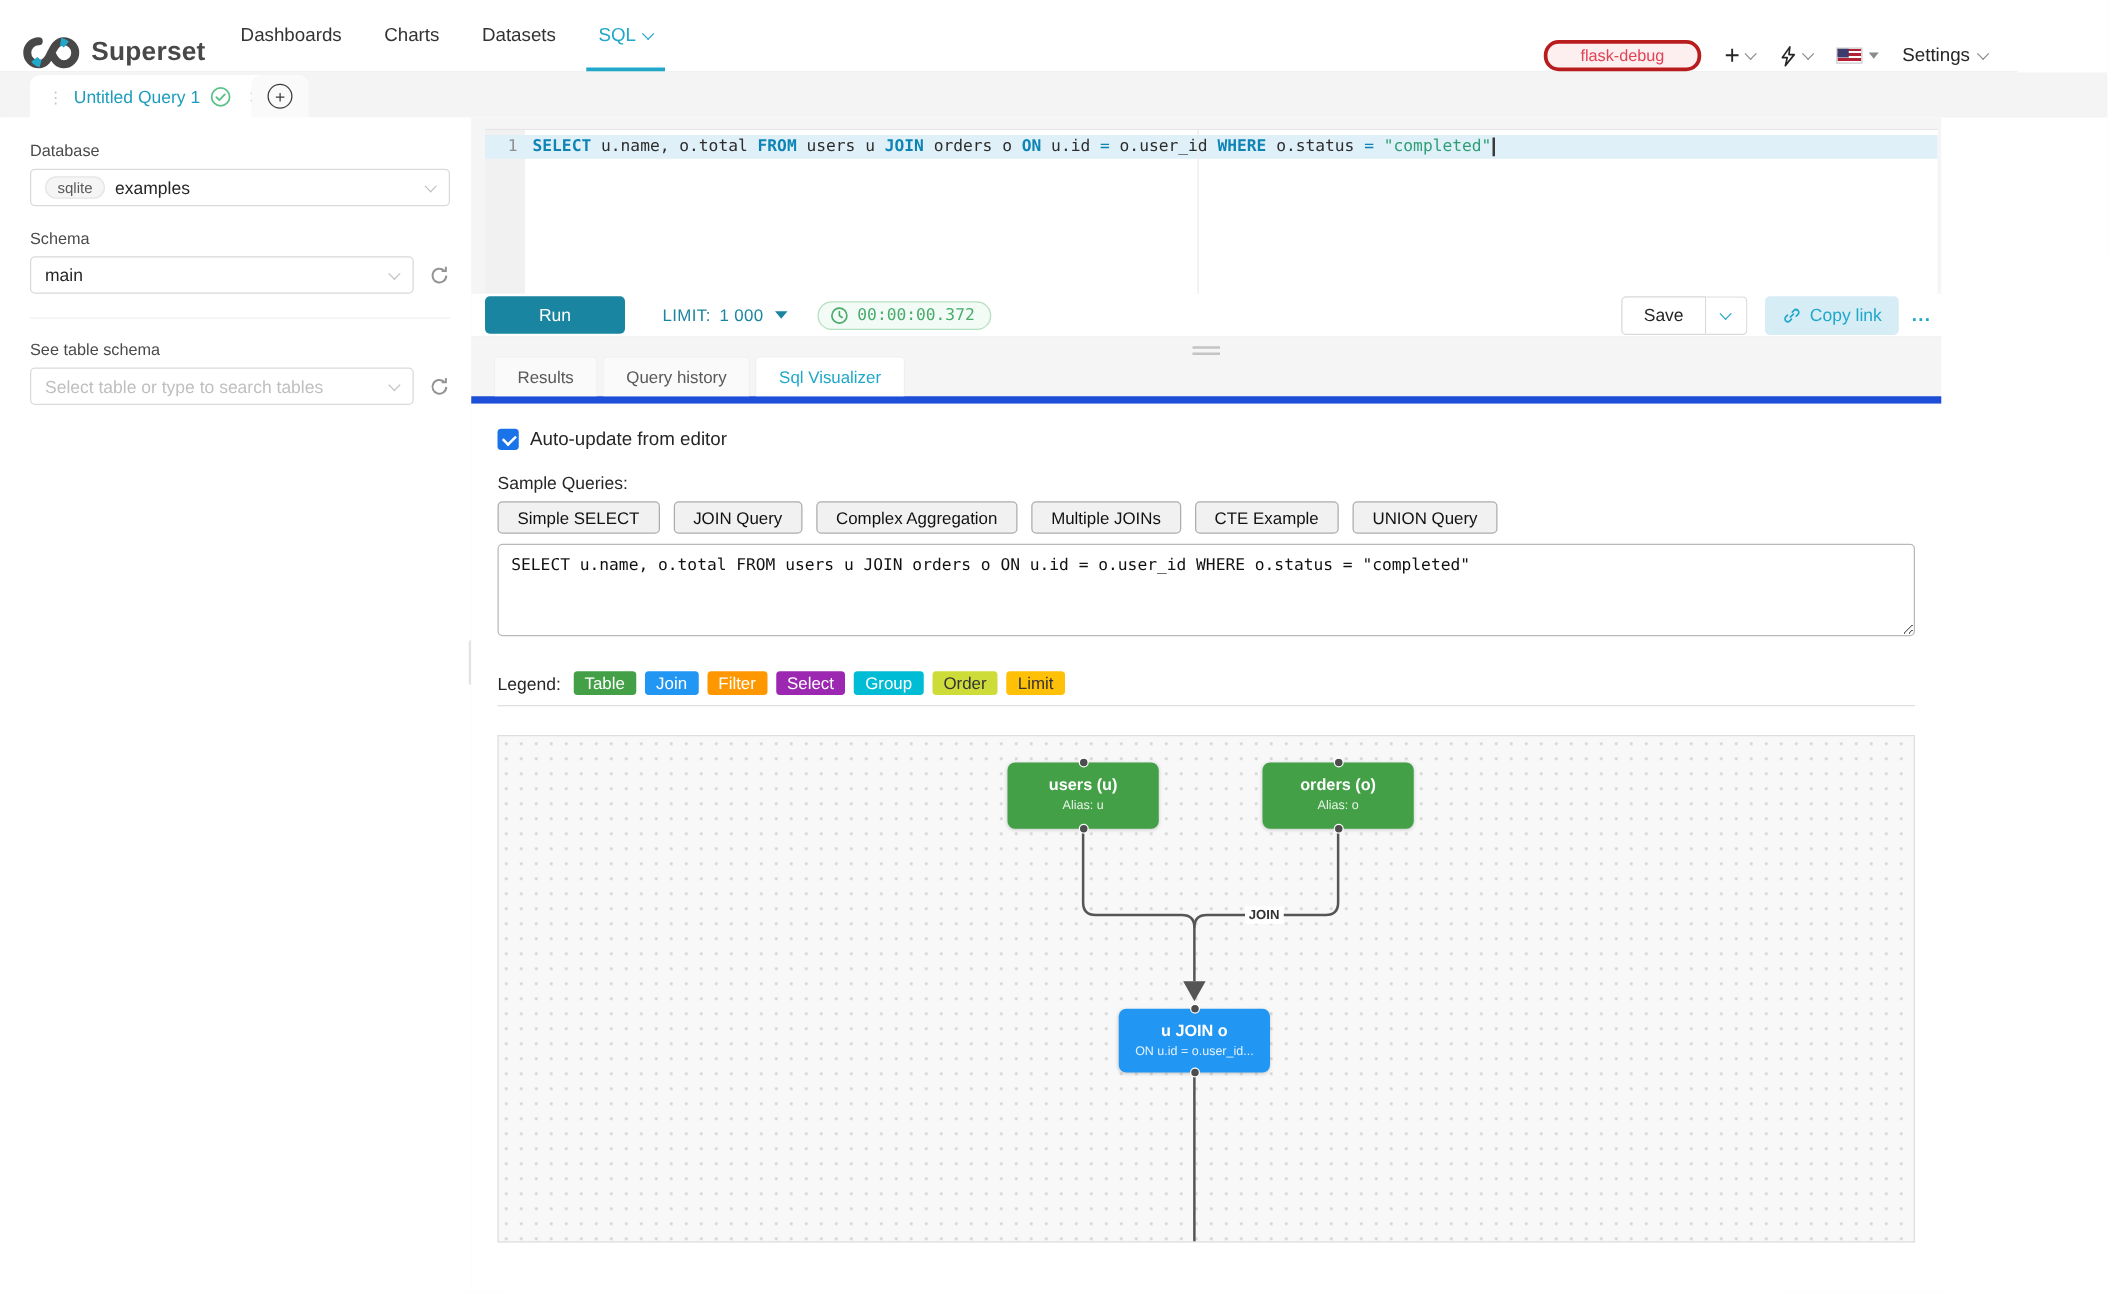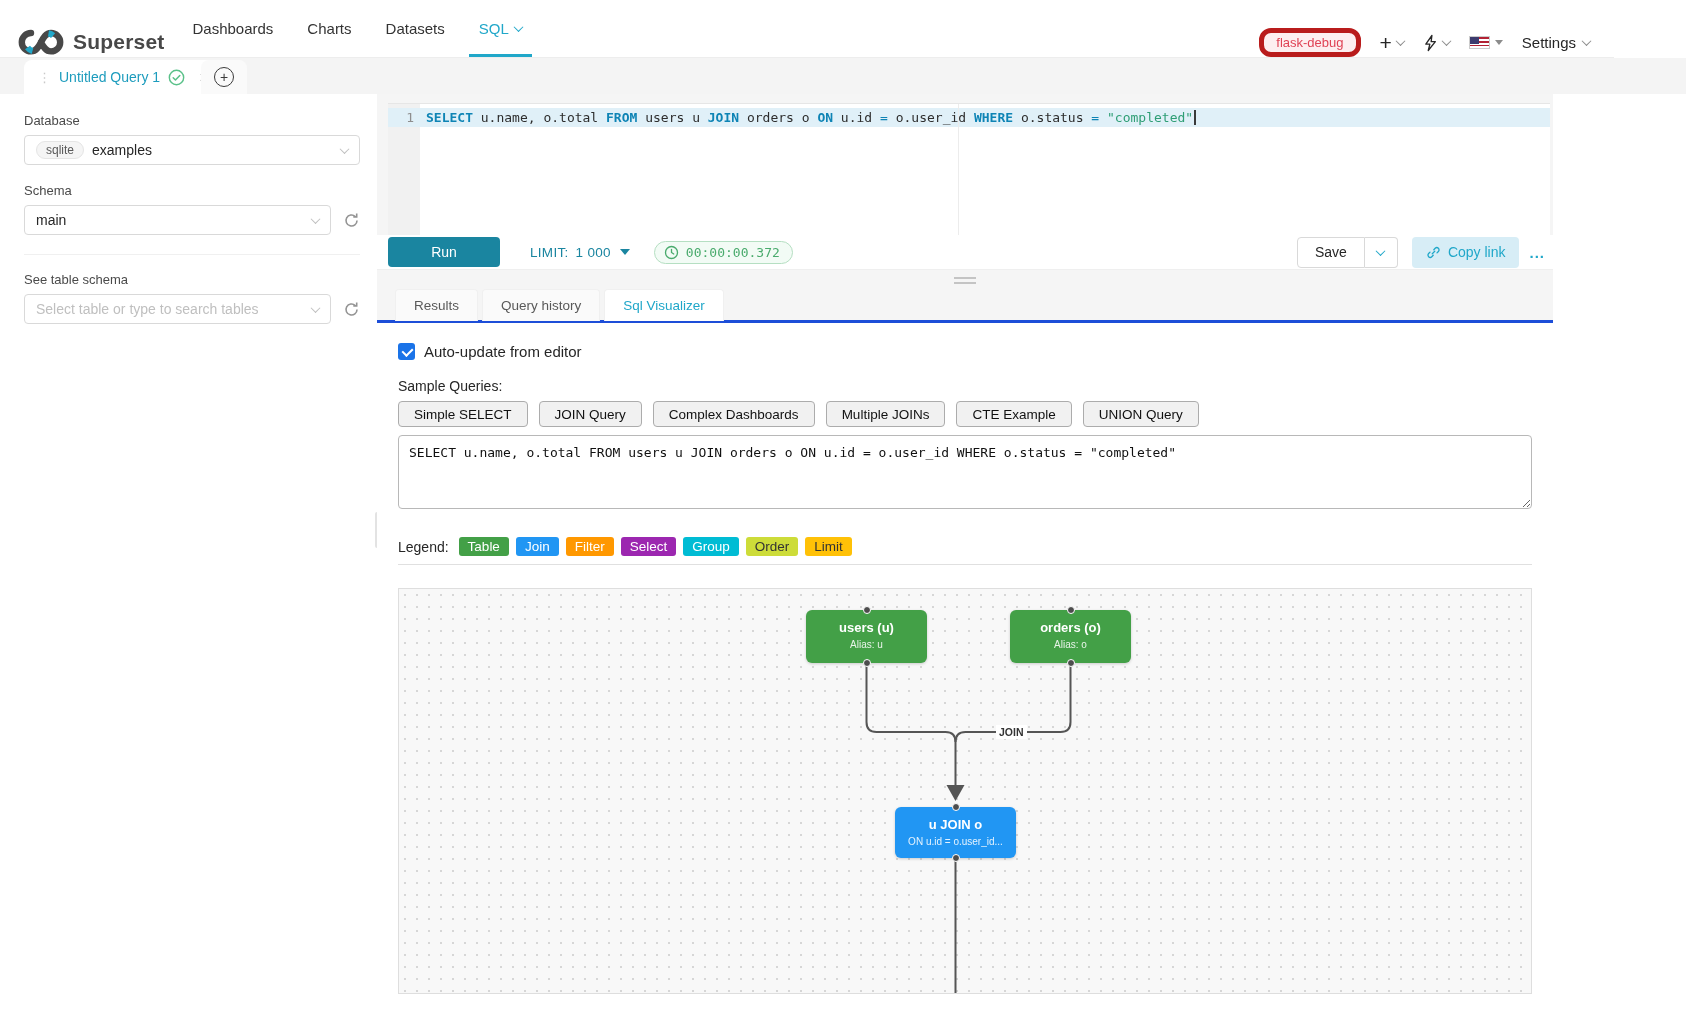--- a/index.html
+++ b/index.html
@@ -10,22 +10,22 @@
   
   .topnav { position:absolute; left:0; top:0; width:1614px; height:58px; background:#fff;
     display:flex; align-items:flex-end; border-bottom:1px solid #ededed; }
   .logo { display:flex; align-items:center; gap:9px; margin-left:18px; cursor:pointer; }
   .brand { font-size:21px; font-weight:700; color:#484848; letter-spacing:.2px; }
   .navitems { display:flex; align-items:center; gap:34px; margin-left:28px; height:100%; }
   .navitem { font-size:15px; color:#333; display:flex; align-items:center; gap:6px; height:100%; position:relative; cursor:pointer; }
   .navitem.active { color:#20a7c9; }
   .navitem.active::after { content:""; position:absolute; left:-10px; right:-10px; bottom:0; height:3px; background:#20a7c9; }
   .nav-right { margin-left:auto; display:flex; align-items:center; gap:19px; margin-right:24px; }
-  .env-badge { font-size:13px; color:#e04355; background:#fdeff0; border:5px solid #b91c1c;
-    border-radius:12px; padding:2px 12px; }
+  .env-badge { font-size:13px; color:#e04355; background:#fdeff0; border:3px solid #b91c1c;
+    border-radius:12px; padding:2px 26px; }
   .chev { display:inline-block; width:7px; height:7px; border-right:1.6px solid #8c8c8c;
     border-bottom:1.6px solid #8c8c8c; transform:rotate(45deg) translate(-1px,-1px); }
   .chev.teal { border-color:#20a7c9; }
   .plus-glyph { font-size:21px; font-weight:300; color:#262626; line-height:1; }
   .iconbtn { display:flex; align-items:center; gap:5px; cursor:pointer; }
   .flag { width:21px; height:13px; position:relative; display:inline-block;
     background:repeating-linear-gradient(180deg,#b22234 0 1.9px,#fff 1.9px 3.8px); border:.5px solid #ccc; }
   .flag::after { content:""; position:absolute; left:0; top:0; width:9px; height:7px; background:#3c3b6e; }
   .settings { font-size:15px; color:#262626; display:flex; align-items:center; gap:7px; cursor:pointer; }
   .caret-down { display:inline-block; width:0; height:0; border-left:4px solid transparent;
@@ -101,22 +101,22 @@
     display:flex; align-items:center; gap:7px; padding:0 14px; color:#20a7c9; font-size:14px; cursor:pointer;
     font-family:"Liberation Sans",sans-serif; }
   .more-btn { margin-left:10px; color:#20a7c9; font-size:15px; letter-spacing:1px; cursor:pointer; font-weight:bold; }
 
   
   .splitter { position:absolute; left:0; top:176px; width:1176px; height:20px; display:flex;
     align-items:center; justify-content:center; cursor:row-resize; }
   .splitter-grip { width:22px; height:7px; border-top:2px solid #c4c4c4; border-bottom:2px solid #c4c4c4; }
 
   
-  .rtabs { position:absolute; left:0; top:196px; width:1176px; height:33px; border-bottom:3px solid #1d4ed8;
-    display:flex; align-items:center; padding-left:18px; gap:4px; }
+  .rtabs { position:absolute; left:0; top:196px; width:1176px; height:33px; border-bottom:6px solid #1d4ed8;
+    display:flex; align-items:flex-end; padding-left:18px; gap:4px; }
   .rtab { height:32px; background:#fafafa; border:1px solid #f0f0f0; border-bottom:none;
     border-radius:4px 4px 0 0; display:flex; align-items:center; padding:0 18px; font-size:13.5px;
     color:#595959; cursor:pointer; }
   .rtab.active { background:#fff; color:#20a7c9; }
 
   
   .panel { position:absolute; left:0; top:229px; width:1176px; height:711px; background:#fff; overflow:hidden; }
   .panel-inner { padding:0 21px; }
   .viz-title { font-size:20px; font-weight:700; color:#1f1f1f; margin-top:30px; }
   .cb-row { display:flex; align-items:center; gap:9px; margin-top:20px; cursor:pointer; }
@@ -320,21 +320,21 @@
 
         <div class="cb-row">
           <span class="checkbox"></span>
           <span class="cb-label">Auto-update from editor</span>
         </div>
 
         <div class="samples-label">Sample Queries:</div>
         <div class="samples-row">
           <button class="sample-btn">Simple SELECT</button>
           <button class="sample-btn">JOIN Query</button>
-          <button class="sample-btn">Complex Dashboards</button>
+          <button class="sample-btn">Complex Aggregation</button>
           <button class="sample-btn">Multiple JOINs</button>
           <button class="sample-btn">CTE Example</button>
           <button class="sample-btn">UNION Query</button>
         </div>
 
         <textarea class="sql-textarea" spellcheck="false" style="">SELECT u.name, o.total FROM users u JOIN orders o ON u.id = o.user_id WHERE o.status = "completed"</textarea>
 
         <div class="legend-row">
           <span class="legend-label">Legend:</span>
           <span class="badge b-table">Table</span>

